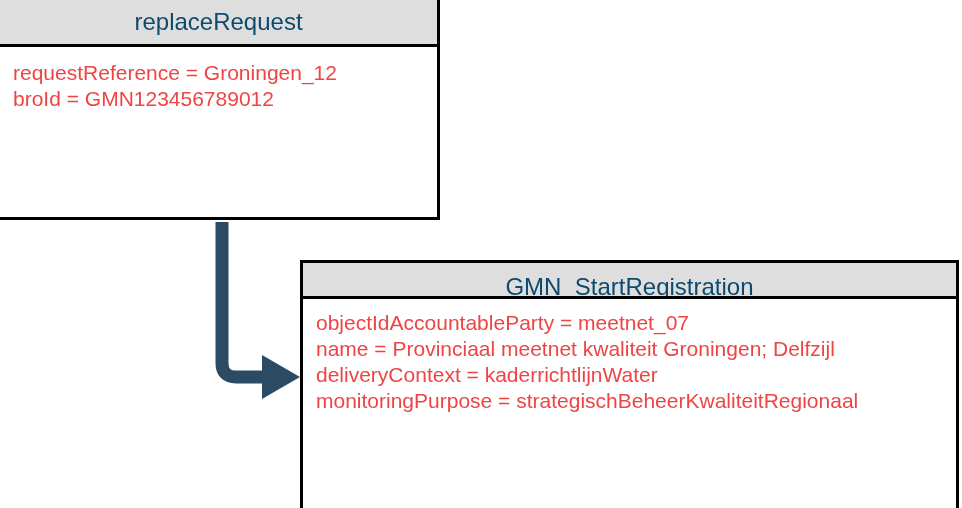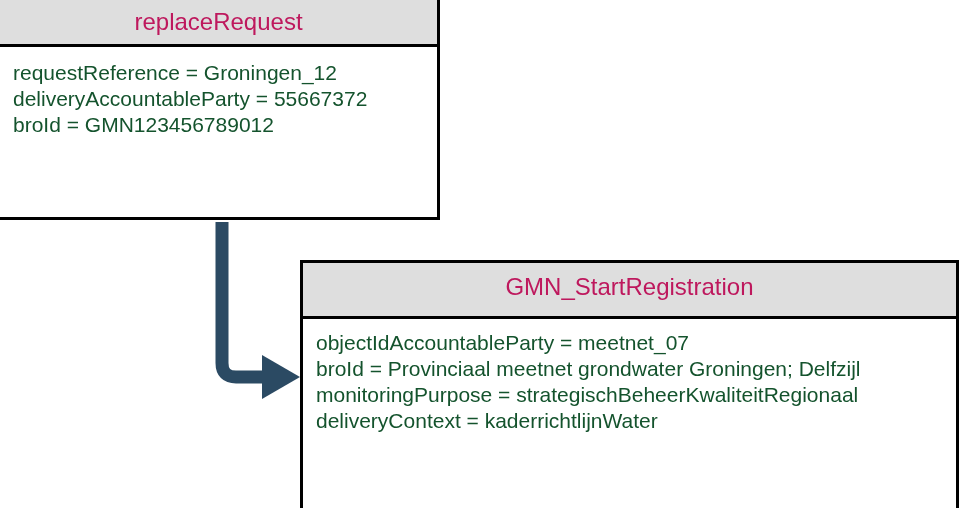--- a/index.html
+++ b/index.html
@@ -41,28 +41,28 @@
     border: 3px solid #000000;
     background: #ffffff;
     z-index: 2;
   }
 
   .uml-header {
     box-sizing: border-box;
     background: #dedede;
     border-bottom: 3px solid #000000;
     text-align: center;
-    color: #be185d;
+    color: #0c4a6e;
     white-space: nowrap;
     overflow: hidden;
   }
 
   .uml-body {
     box-sizing: border-box;
-    color: #14532d;
+    color: #ef4444;
   }
 
   .uml-attr {
     white-space: nowrap;
     overflow: hidden;
   }
 
   
   #box-replace-request {
     left: -3px;
@@ -84,21 +84,21 @@
   }
 
   
   #box-gmn-start-registration {
     left: 300px;
     top: 260px;
     width: 659px;
     height: 251px;
   }
   #box-gmn-start-registration .uml-header {
-    height: 56px;
+    height: 36px;
     line-height: 47px;
     font-size: 24px;
   }
   #box-gmn-start-registration .uml-body {
     padding: 11px 0 0 13px;
   }
   #box-gmn-start-registration .uml-attr {
     font-size: 21px;
     line-height: 26px;
   }
@@ -112,30 +112,29 @@
     <path d="M 222 222 L 222 363 Q 222 377 236 377 L 266 377" fill="none" stroke="#2b4a63" stroke-width="13" stroke-linecap="butt" stroke-linejoin="round"></path>
     <polygon points="262,355 300,377 262,399" fill="#2b4a63"></polygon>
   </svg>
 
   <div class="uml-box" id="box-replace-request">
 
     <div class="uml-header">replaceRequest</div>
 
     <div class="uml-body">
       <div class="uml-attr">requestReference = Groningen_12</div>
-      <div class="uml-attr">deliveryAccountableParty = 55667372</div>
       <div class="uml-attr">broId = GMN123456789012</div>
     </div>
   </div>
 
   <div class="uml-box" id="box-gmn-start-registration">
 
     <div class="uml-header">GMN_StartRegistration</div>
 
     <div class="uml-body">
       <div class="uml-attr">objectIdAccountableParty = meetnet_07</div>
-      <div class="uml-attr">broId = Provinciaal meetnet grondwater Groningen; Delfzijl</div>
+      <div class="uml-attr">name = Provinciaal meetnet kwaliteit Groningen; Delfzijl</div>
+      <div class="uml-attr">deliveryContext = kaderrichtlijnWater</div>
       <div class="uml-attr">monitoringPurpose = strategischBeheerKwaliteitRegionaal</div>
-      <div class="uml-attr">deliveryContext = kaderrichtlijnWater</div>
     </div>
   </div>
 
 </div>
 
 </body></html>

